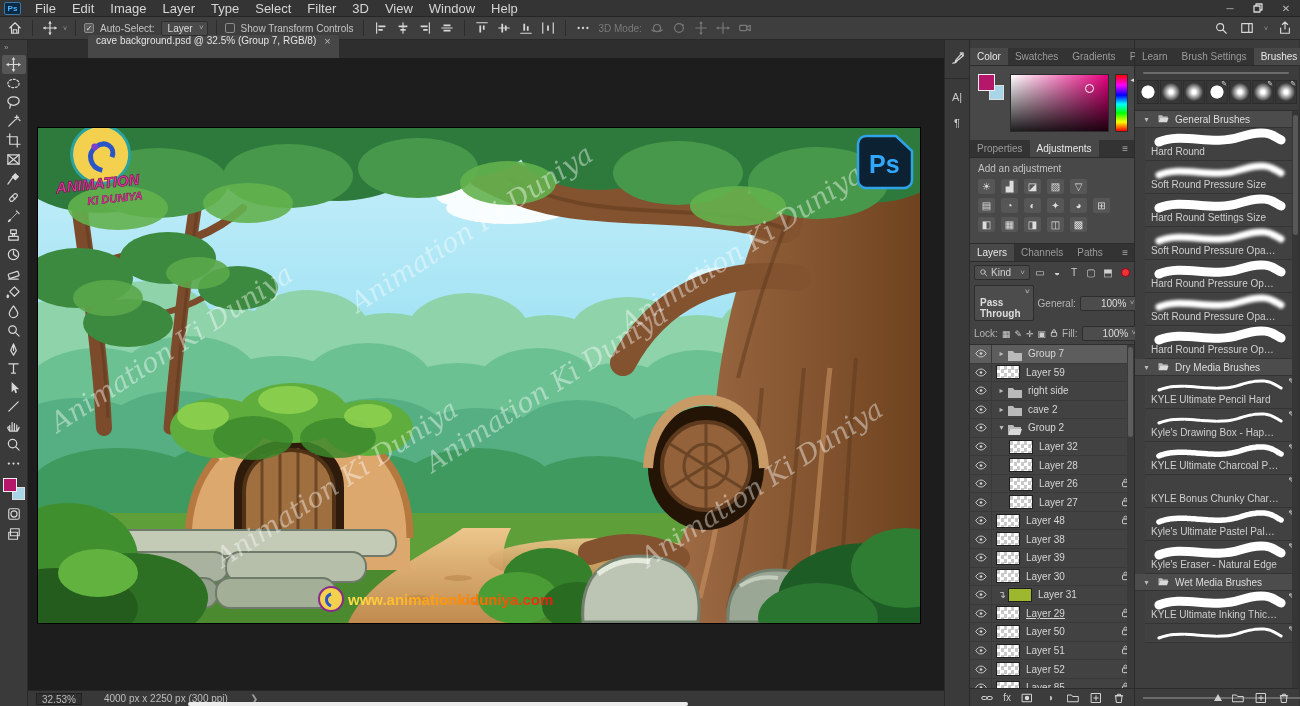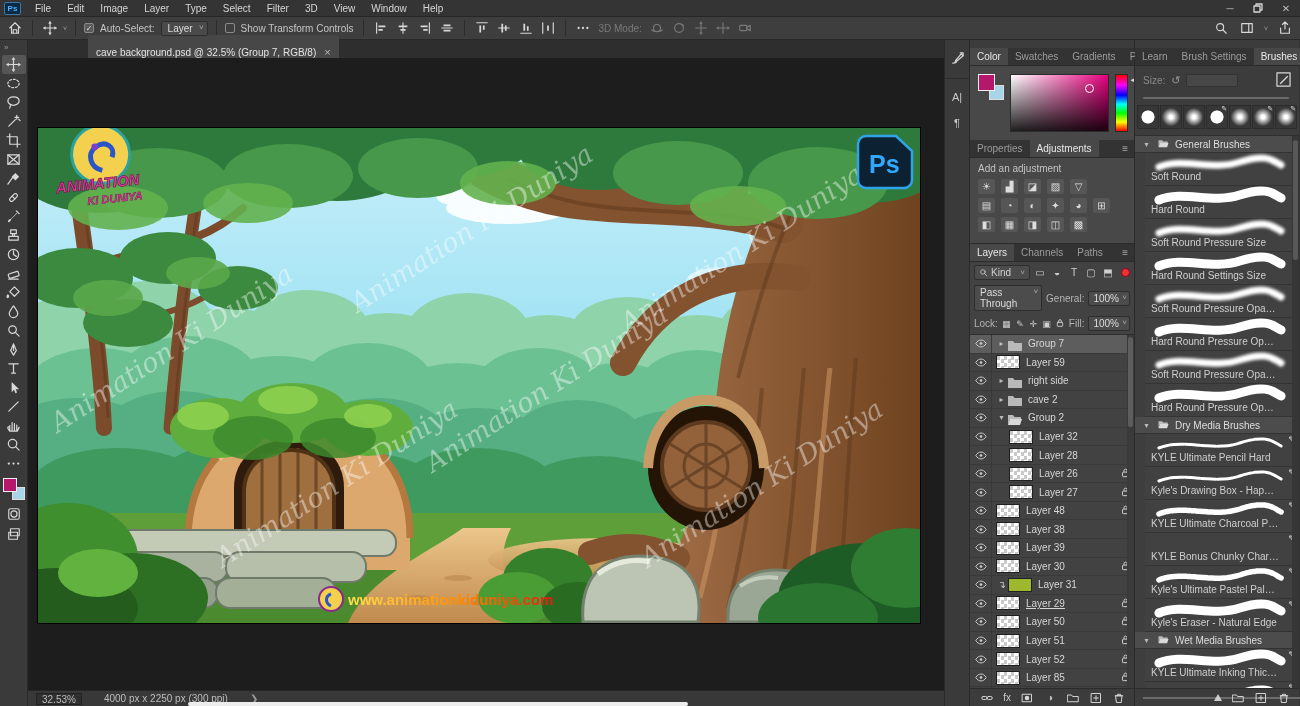--- a/index.html
+++ b/index.html
@@ -6,21 +6,21 @@
   html,body { width:1300px; height:706px; overflow:hidden; background:#1e1e1e;
     font-family:"Liberation Sans", sans-serif; font-size:10px; color:#cfcfcf;
     -webkit-font-smoothing:antialiased; }
   .app { width:1300px; height:706px; display:flex; flex-direction:column; background:#333; }
 
   
   .menubar { height:17px; background:#343434; display:flex; align-items:center; gap:0;
     border-bottom:1px solid #262626; padding-left:4px; }
   .ps-mark { width:17px; height:13px; background:#0b2a44; color:#4fb3ff; border:1px solid #3a78a8;
     border-radius:2px; font-size:8px; font-weight:bold; display:flex; align-items:center; justify-content:center; margin-right:6px; }
-  .menu-item { padding:2px 8px; color:#d6d6d6; font-size:10px; cursor:default; }
+  .menu-item { padding:2px 8px; color:#d6d6d6; font-size:13px; cursor:default; }
   .win-controls { margin-left:auto; display:flex; }
   .win-btn { width:28px; height:16px; display:flex; align-items:center; justify-content:center; color:#bbb; font-size:10px; }
 
   
   .optionsbar { height:23px; background:#3e3e3e; border-bottom:1px solid #292929;
     display:flex; align-items:center; gap:4px; padding:0 6px; }
   .opt-sep { width:1px; height:16px; background:#2c2c2c; margin:0 4px; }
   .opt-ico { width:18px; height:16px; display:flex; align-items:center; justify-content:center; }
   .opt-ico svg { width:14px; height:14px; }
   .chk { width:10px; height:10px; border:1px solid #8a8a8a; border-radius:2px; display:inline-flex;
@@ -45,21 +45,21 @@
   .tool svg { width:15px; height:15px; }
   .tool.sel { background:#565656; }
   .tb-swatches { position:relative; width:22px; height:22px; margin:5px 0; }
   .tb-swatches .bgc { position:absolute; right:0; bottom:0; width:13px; height:13px; background:#a9d5e8; border:1px solid #ddd; }
   .tb-swatches .fgc { position:absolute; left:0; top:0; width:14px; height:14px; background:#b5176b; border:1px solid #eee; }
   .tb-bottom { margin-top:2px; display:flex; flex-direction:column; gap:4px; align-items:center; }
 
   
   .docarea { flex:1; display:flex; flex-direction:column; min-width:0; }
   .tabbar { height:18px; background:#2e2e2e; display:flex; align-items:flex-end; padding-left:60px; }
-  .doctab { background:#474747; height:23px; display:flex; align-items:flex-end; gap:8px; padding:0 8px;
+  .doctab { background:#474747; height:23px; display:flex; align-items:flex-start; gap:8px; padding:0 8px;
     font-size:10px; color:#e3e3e3; border-top-left-radius:3px; border-top-right-radius:3px; }
   .doctab .close { color:#b5b5b5; font-size:11px; }
   .canvaswrap { flex:1; background:#1d1d1d; position:relative; overflow:hidden; }
   .artwork { position:absolute; left:10px; top:70px; width:882px; height:495px; box-shadow:0 0 0 1px #000; }
   .artwork svg { display:block; width:100%; height:100%; }
 
   
   .statusbar { height:16px; background:#383838; border-top:1px solid #262626; display:flex;
     align-items:center; gap:22px; padding-left:8px; color:#bdbdbd; position:relative; }
   .zoomfield { background:#2f2f2f; border:1px solid #222; padding:0 5px; height:12px; line-height:12px; }
@@ -104,24 +104,24 @@
 
   
   .lyr-controls { background:#424242; border-bottom:1px solid #2e2e2e; }
   .lyr-row1 { display:flex; align-items:center; gap:3px; padding:3px 4px; }
   .kindbox { background:#4c4c4c; border:1px solid #2d2d2d; border-radius:2px; display:flex; align-items:center;
     gap:3px; padding:1px 4px; width:56px; position:relative; }
   .kindbox:after { content:"˅"; margin-left:auto; font-size:8px; color:#aaa; }
   .kf-ico { color:#cfcfcf; font-size:10px; width:14px; text-align:center; }
   .red-dot { width:9px; height:9px; border-radius:50%; background:#e33; margin-left:auto; border:1px solid #902; }
   .lyr-row2, .lyr-row3 { display:flex; align-items:center; gap:4px; padding:2px 4px 3px; }
-  .blendbox { background:#4c4c4c; border:1px solid #2d2d2d; border-radius:2px; padding:1px 12px 1px 5px; width:78px; position:relative; color:#ddd; }
+  .blendbox { background:#4c4c4c; border:1px solid #2d2d2d; border-radius:2px; padding:11px 12px 1px 5px; width:78px; position:relative; color:#ddd;font-weight:bold; }
   .blendbox:after { content:"˅"; position:absolute; right:3px; top:1px; font-size:8px; color:#aaa; }
   .small-lbl { color:#b5b5b5; }
-  .valbox { background:#4c4c4c; border:1px solid #2d2d2d; border-radius:2px; padding:1px 10px 1px 4px; position:relative; color:#ddd; }
+  .valbox { background:#4c4c4c; border:1px solid #2d2d2d; border-radius:2px; padding:1px 10px 1px 20px; position:relative; color:#ddd; }
   .valbox:after { content:"˅"; position:absolute; right:2px; top:1px; font-size:8px; color:#aaa; }
   .lockico { color:#cfcfcf; font-size:9px; width:13px; text-align:center; }
 
   .lyr-list { flex:1; overflow:hidden; background:#424242; position:relative; }
   .lyr-item { height:18.55px; display:flex; align-items:center; border-bottom:1px solid #393939; padding-right:4px; }
   .lyr-item.sel { background:#5d5d5d; }
   .eyebox { width:22px; align-self:stretch; border-right:1px solid #393939; display:flex; align-items:center; justify-content:center; }
   .eyebox svg { width:12px; height:9px; }
   .twisty { width:11px; color:#bbb; font-size:8px; text-align:center; }
   .fold { width:16px; height:12px; margin-right:5px; }
@@ -1160,30 +1160,20 @@
             </span>
         </div>
       </div>
 
       <div class="colB">
         <div class="ptabs" id="brushTabs">
             <span class="ptab">Learn</span>
             <span class="ptab">Brush Settings</span>
             <span class="ptab active">Brushes</span>
           </div>
-        <div class="sizerow">
-          <span class="lbl">Size:</span>
-          <span class="reset-ico">↺</span>
-          <span class="sizeval"></span>
-          <span class="bedit">
-            <svg viewBox="0 0 16 16">
-                <rect class="ln" x="1" y="1" width="14" height="14"></rect>
-                <path class="fl" d="M4 12 12 4l1 1-8 8z"></path>
-              </svg></span>
-        </div>
         <div class="sliderline"></div>
         <div class="recentrow" id="recentBrushes">
             <div class="rb hard"></div>
             <div class="rb soft"></div>
             <div class="rb soft"></div>
             <div class="rb hard">
               <span class="bdg">✎</span>
             </div>
             <div class="rb soft"></div>
             <div class="rb soft">
@@ -1194,28 +1184,20 @@
             </div>
           </div>
         <div class="brushlist" id="brushList">
             <div class="bgroup-h">
               <span class="twisty">▾</span>
               <span><svg viewBox="0 0 16 14">
                   <path d="M1 3h5l1.5 2H14v2H3l-2 6z" fill="#b9b9b9"></path>
                   <path d="M3 7h12l-2 6H1z" fill="#d9d9d9"></path>
                 </svg></span>
               <span>General Brushes</span>
-            </div>
-            <div class="btile">
-              <div class="stroke-area">
-                <svg class="stk blur2" viewBox="0 0 140 17" preserveAspectRatio="none">
-                  <path class="stk-soft" d="M8 13 C 32 3, 62 17, 90 8 S 124 7, 132 11"></path>
-                </svg>
-              </div>
-              <div class="bname">Soft Round</div>
             </div>
             <div class="btile">
               <div class="stroke-area">
                 <svg class="stk" viewBox="0 0 140 17" preserveAspectRatio="none">
                   <path class="stk-hard" d="M8 13 C 32 3, 62 17, 90 8 S 124 7, 132 11"></path>
                 </svg>
               </div>
               <div class="bname">Hard Round</div>
             </div>
             <div class="btile">

